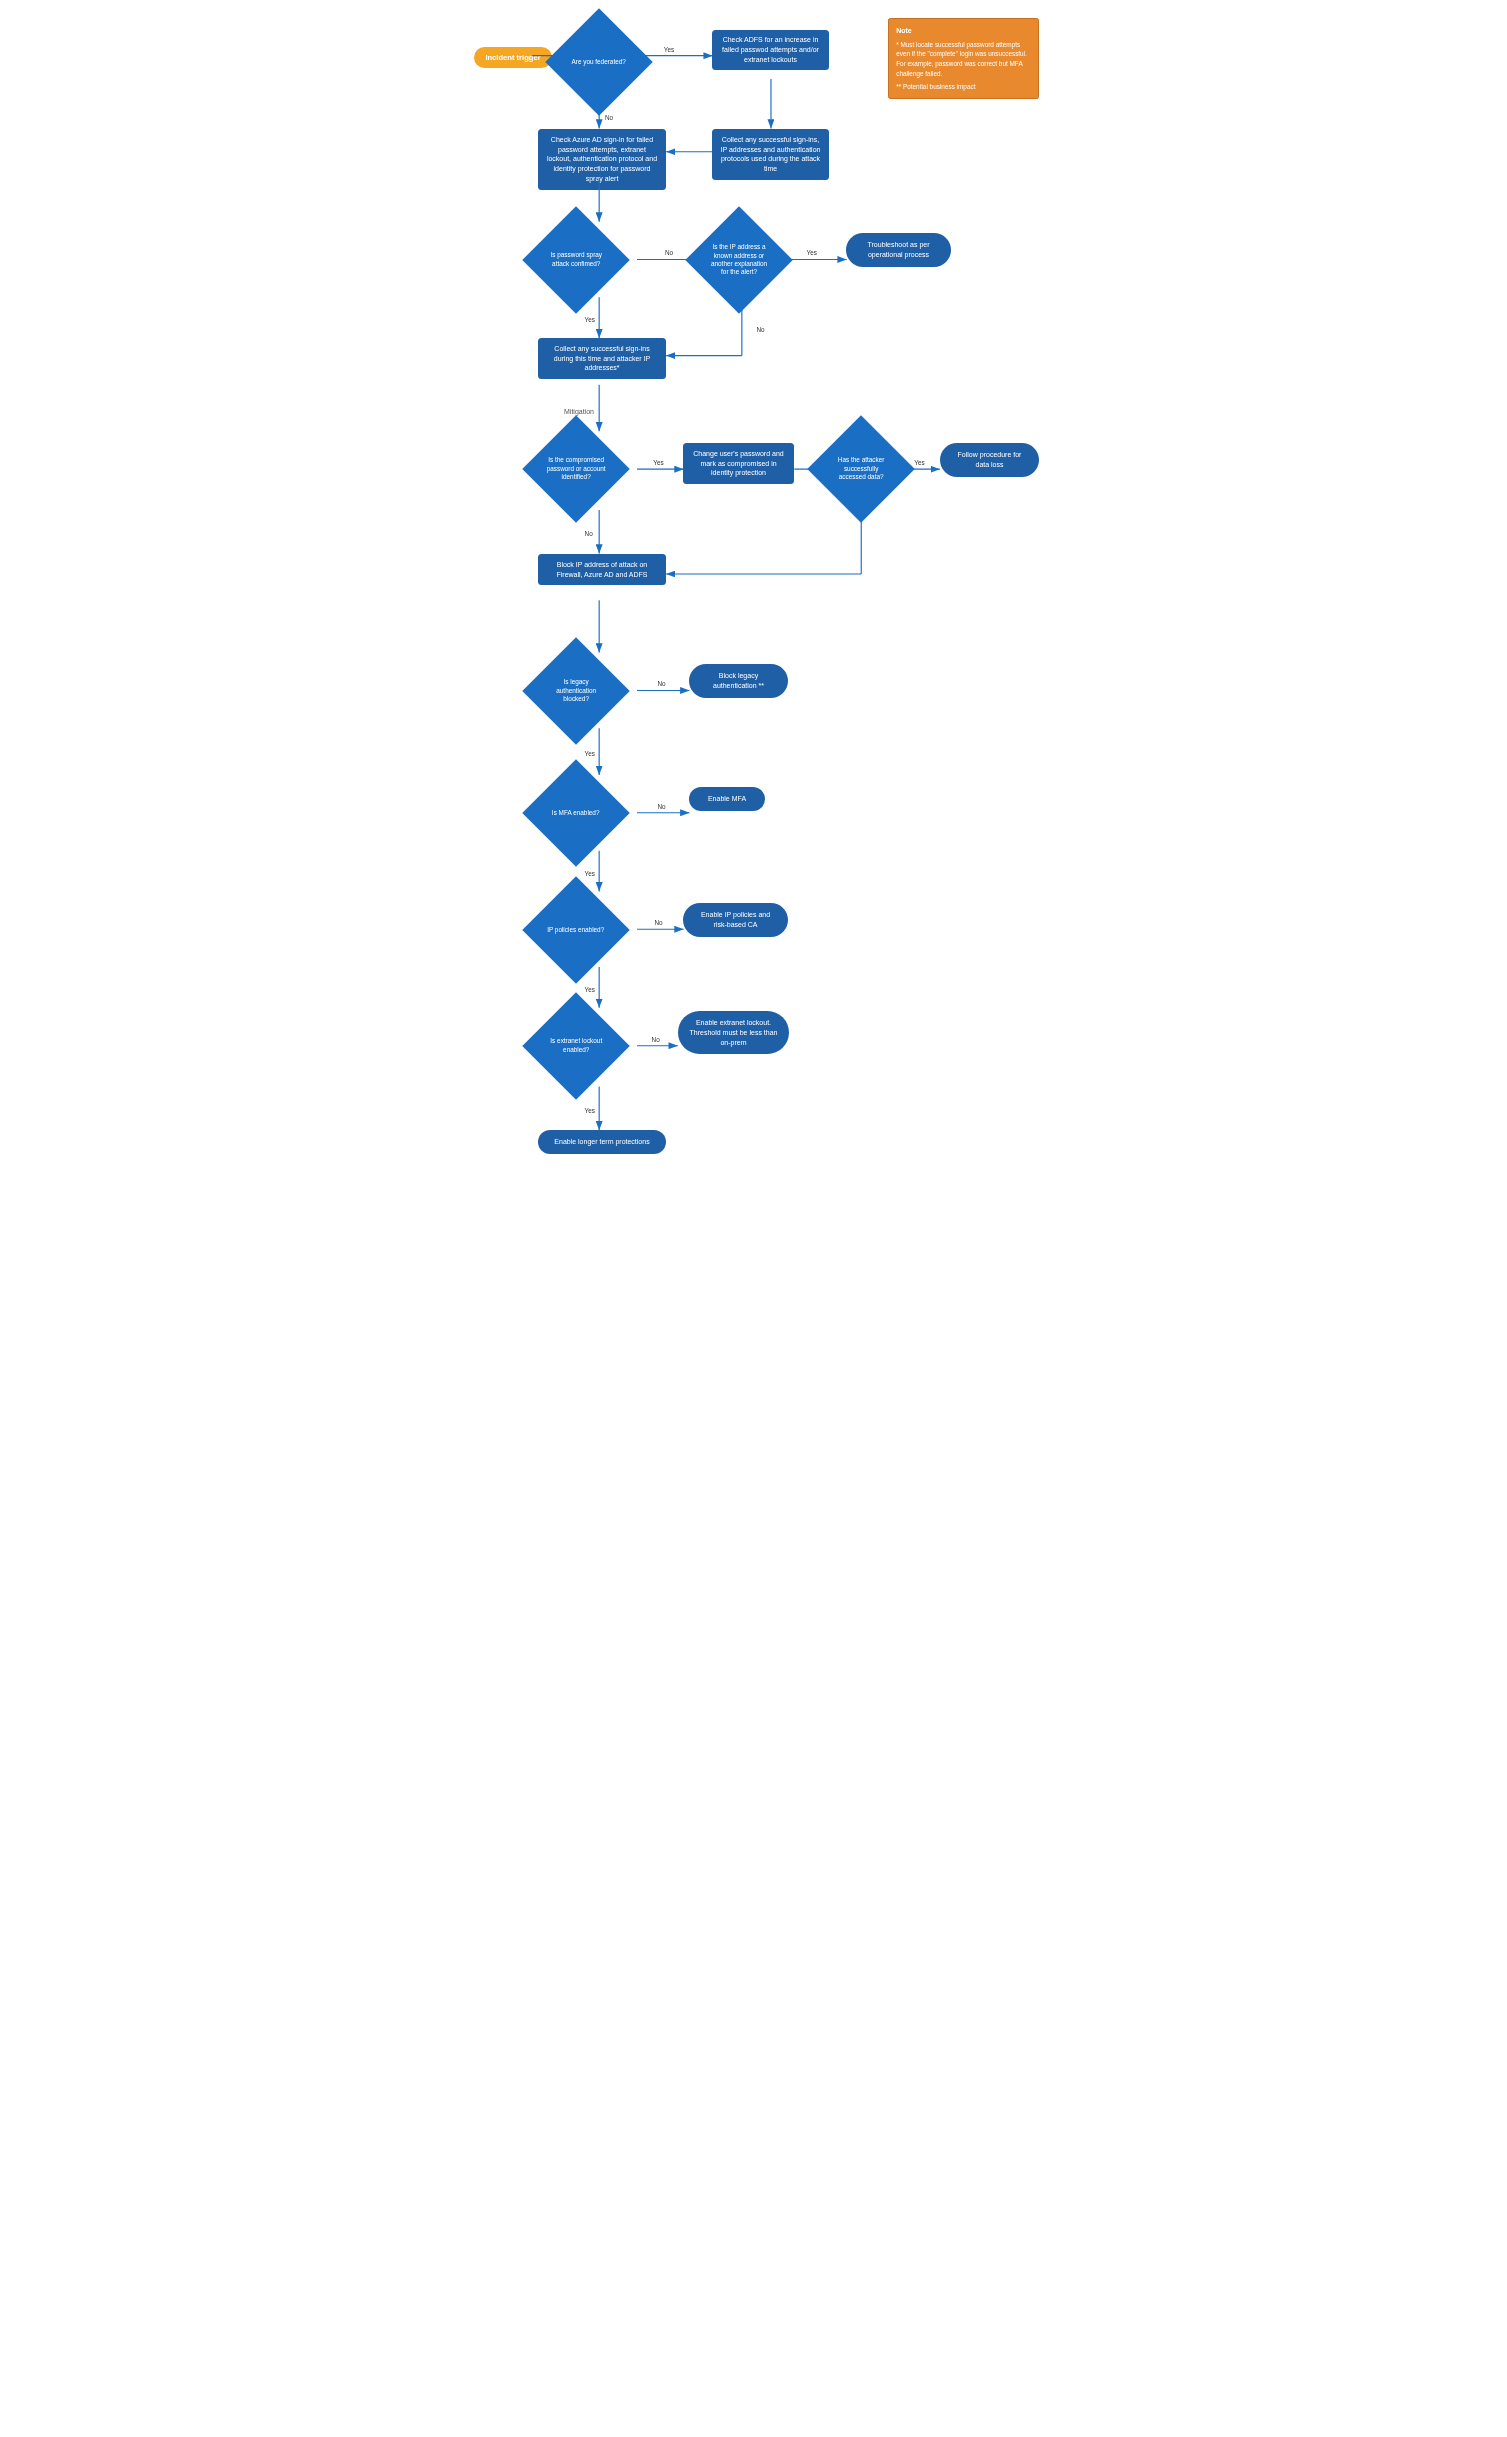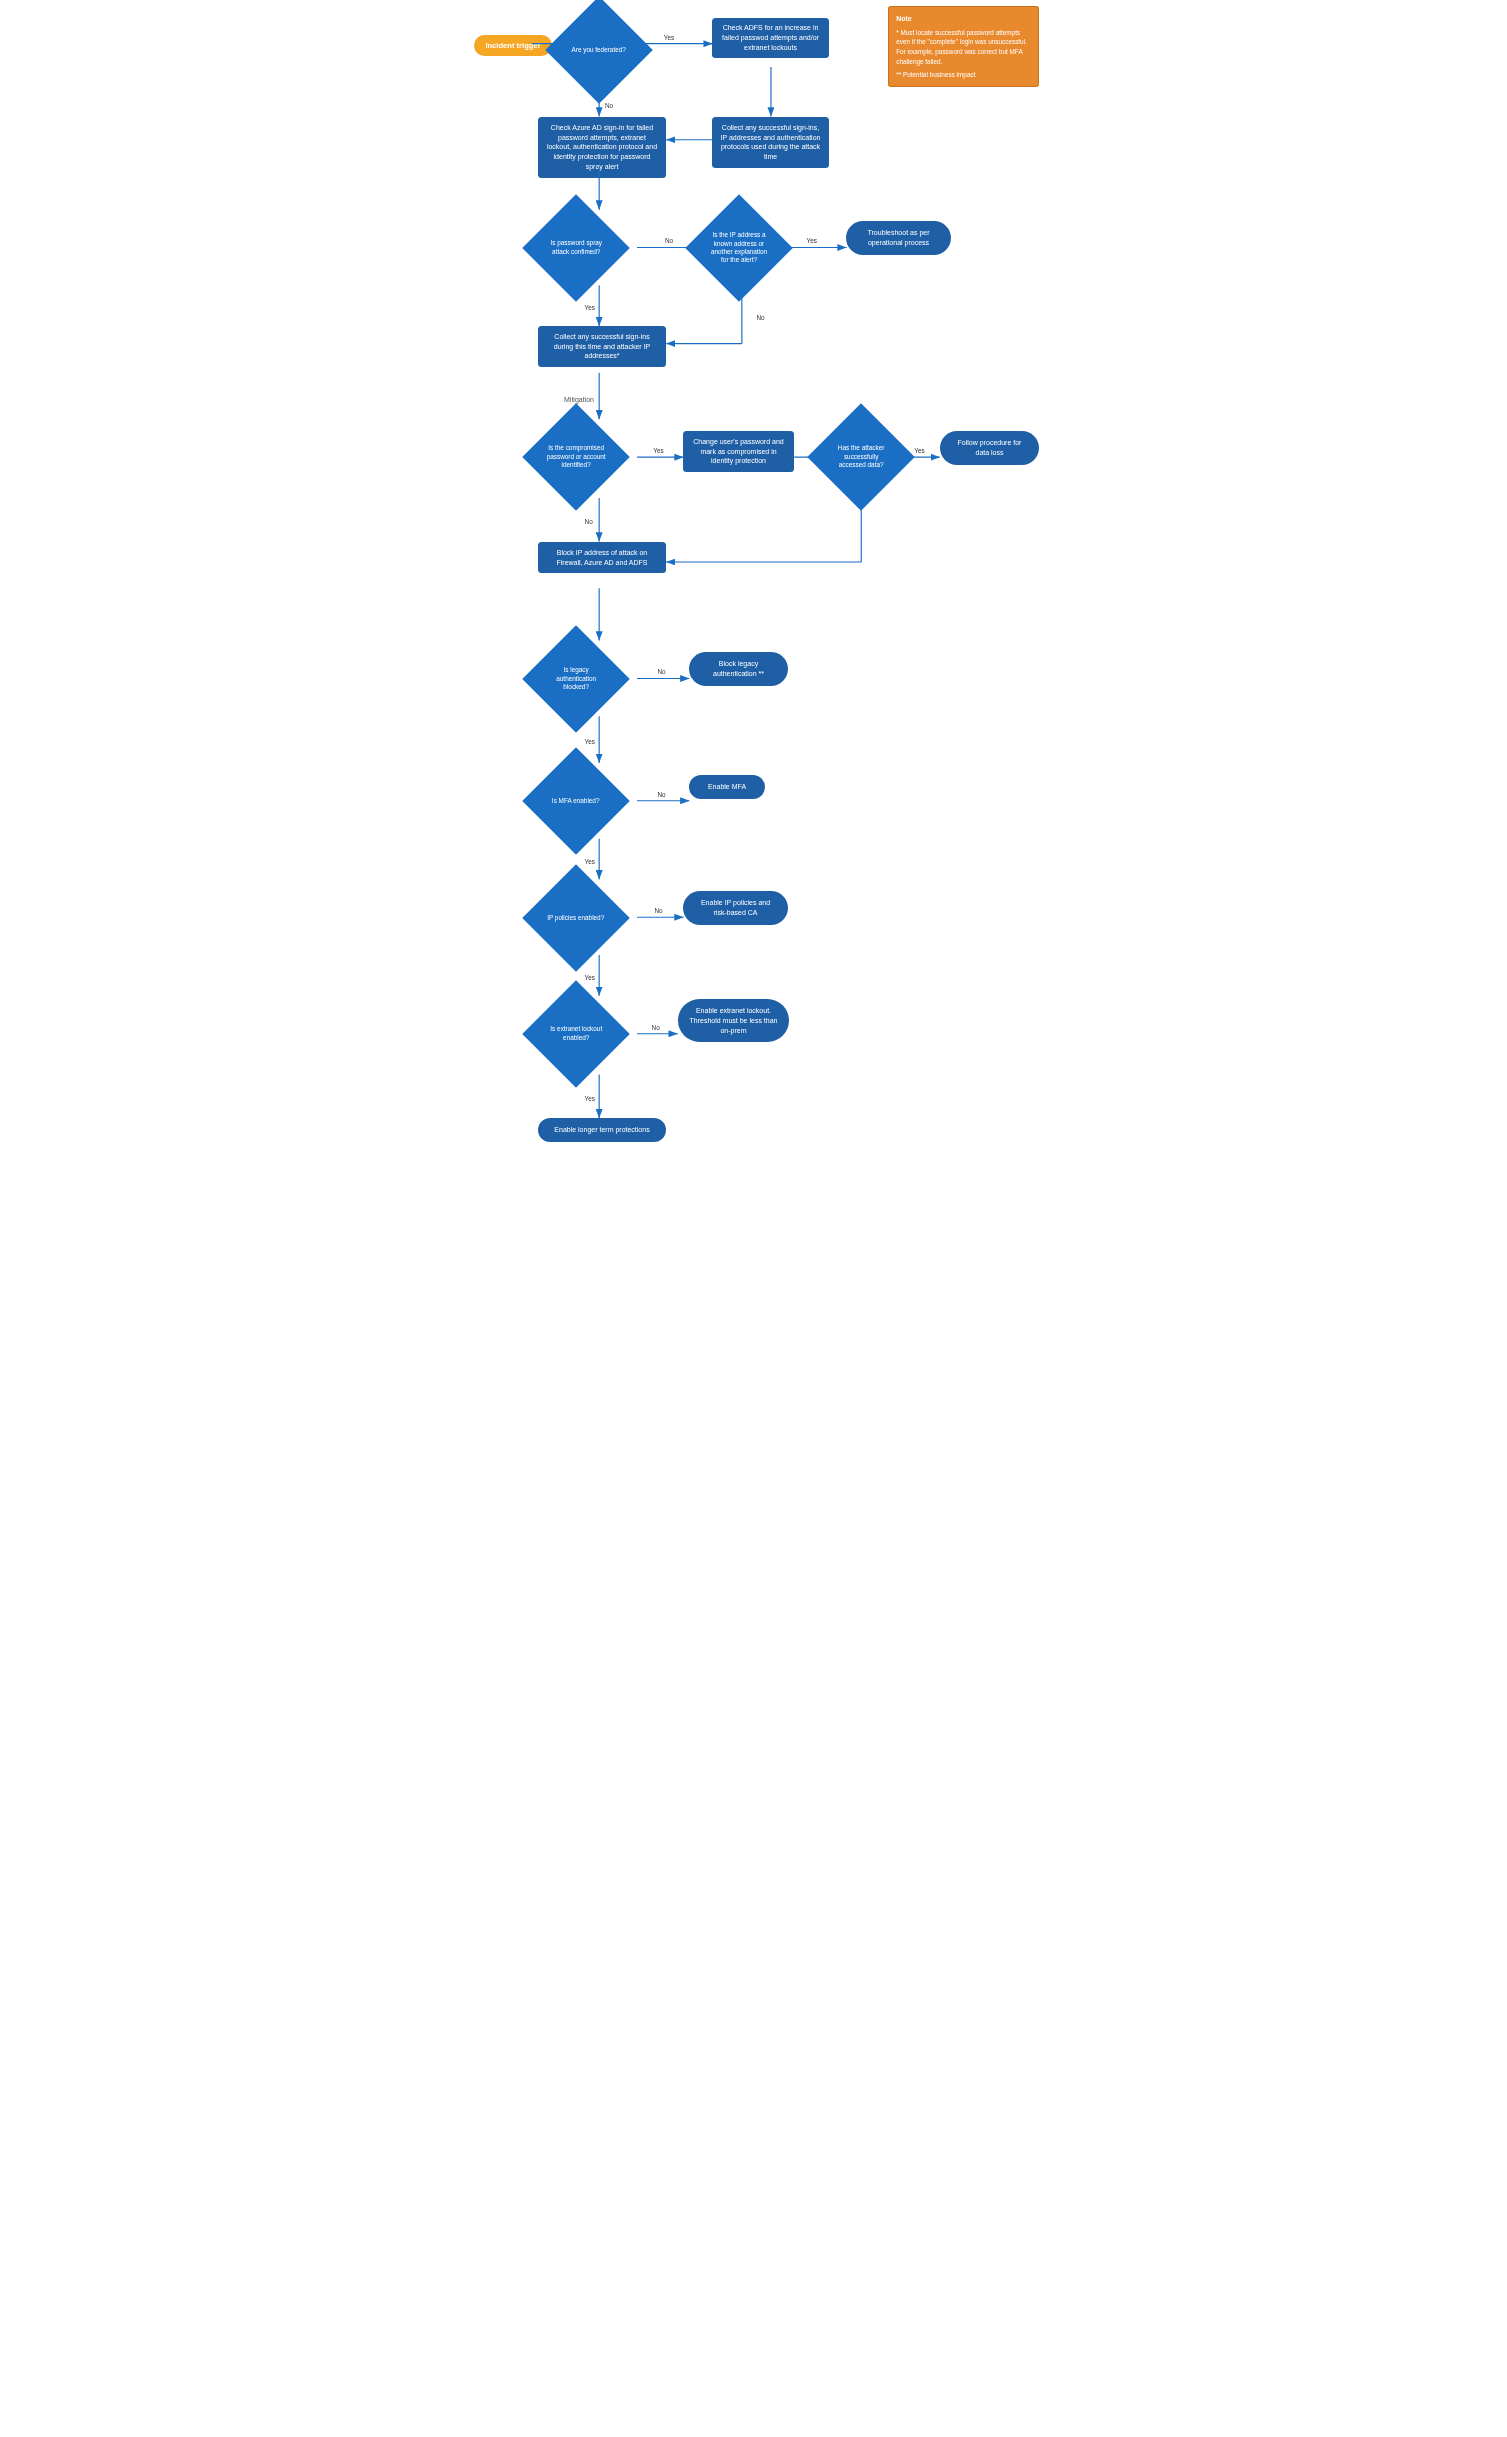--- a/index.html
+++ b/index.html
@@ -5,21 +5,21 @@
     * { box-sizing: border-box; margin: 0; padding: 0; }
     body {
       background: #fff;
       font-family: Arial, sans-serif;
       font-size: 7.6px;
       color: #fff;
     }
     .diagram-container {
       position: relative;
       width: 583px;
-      margin: 0 auto;
+      margin: 12px auto;
       padding: 11.7px;
     }
     
     .box-rect {
       background: #1f5fa6;
       border-radius: 3.5px;
       padding: 5.8px 8.2px;
       text-align: center;
       color: #fff;
       font-size: 7px;

